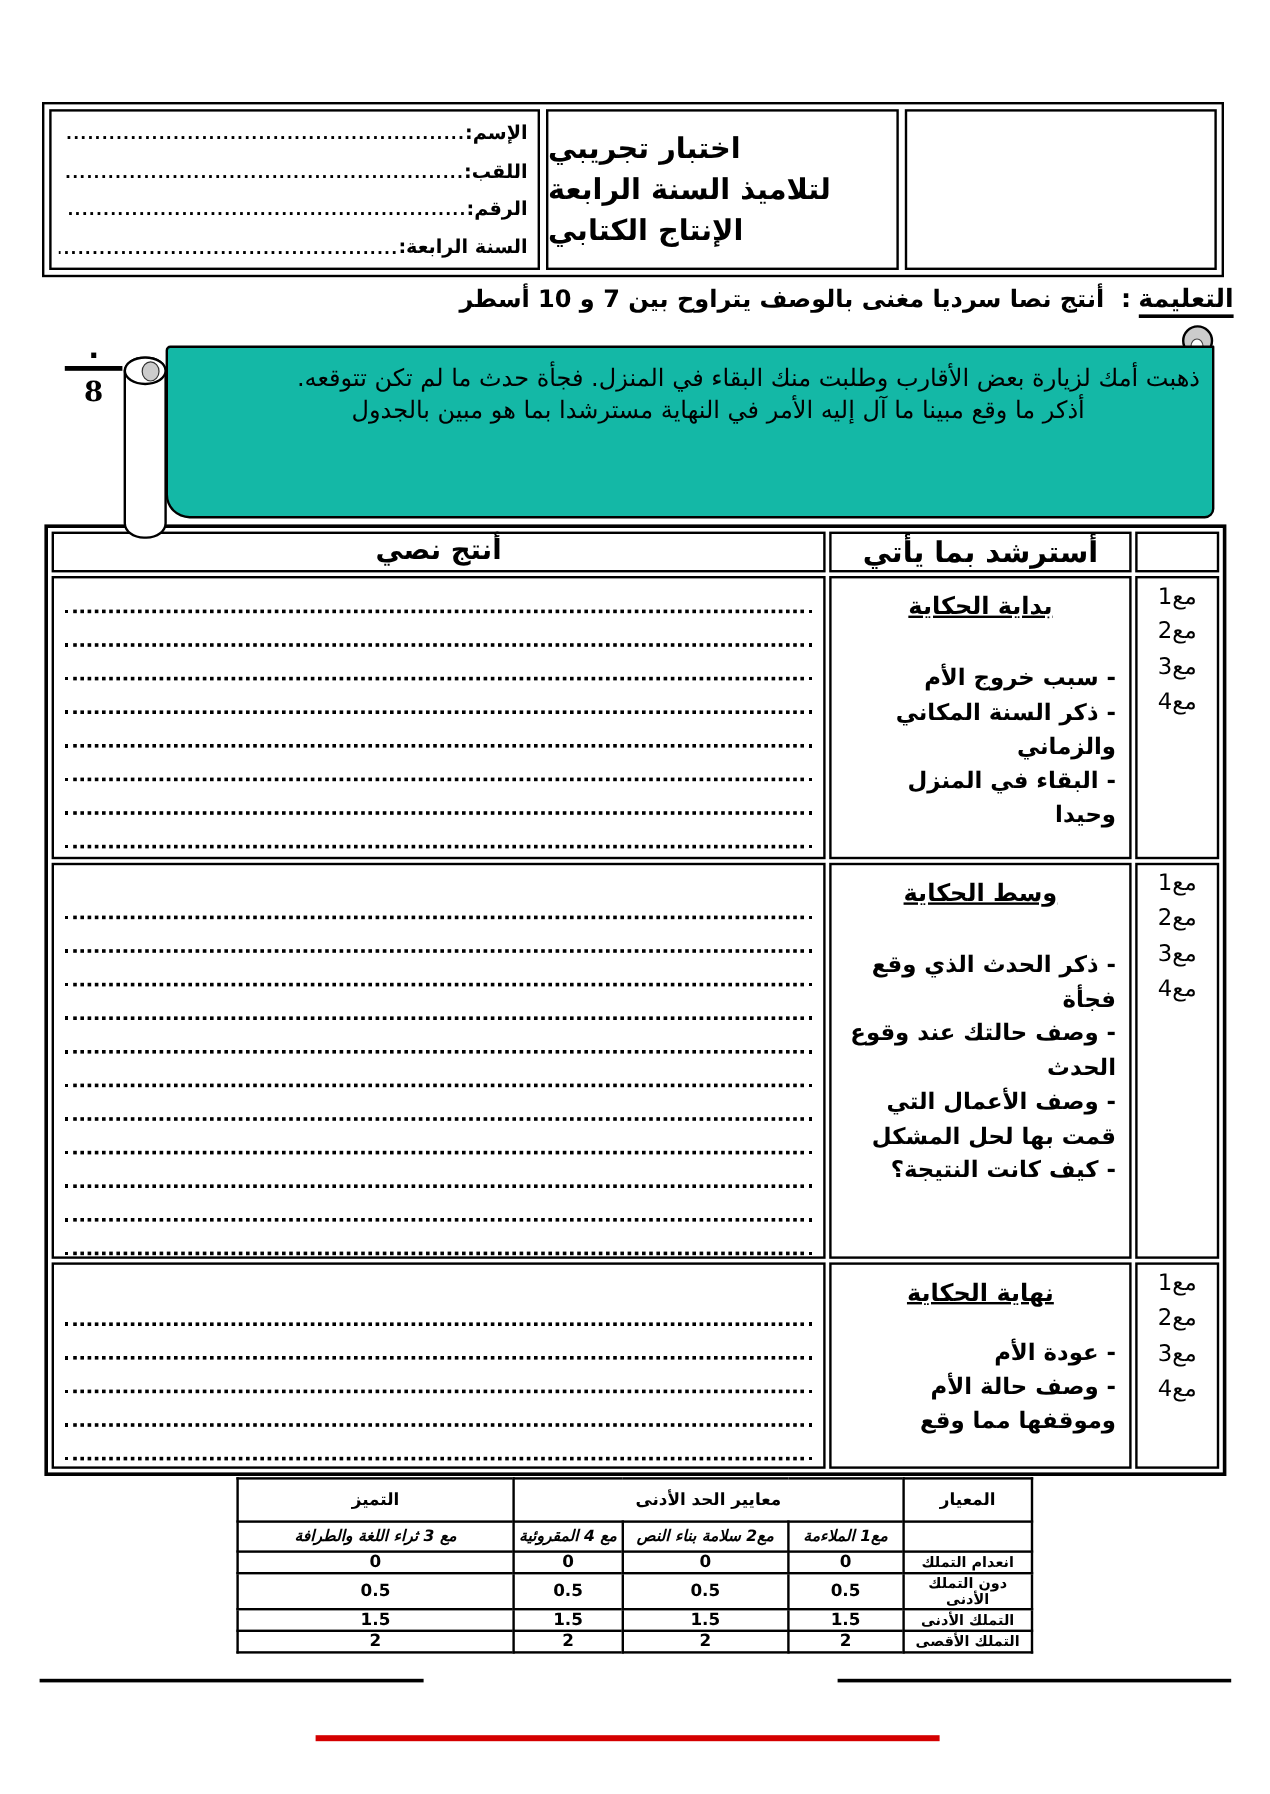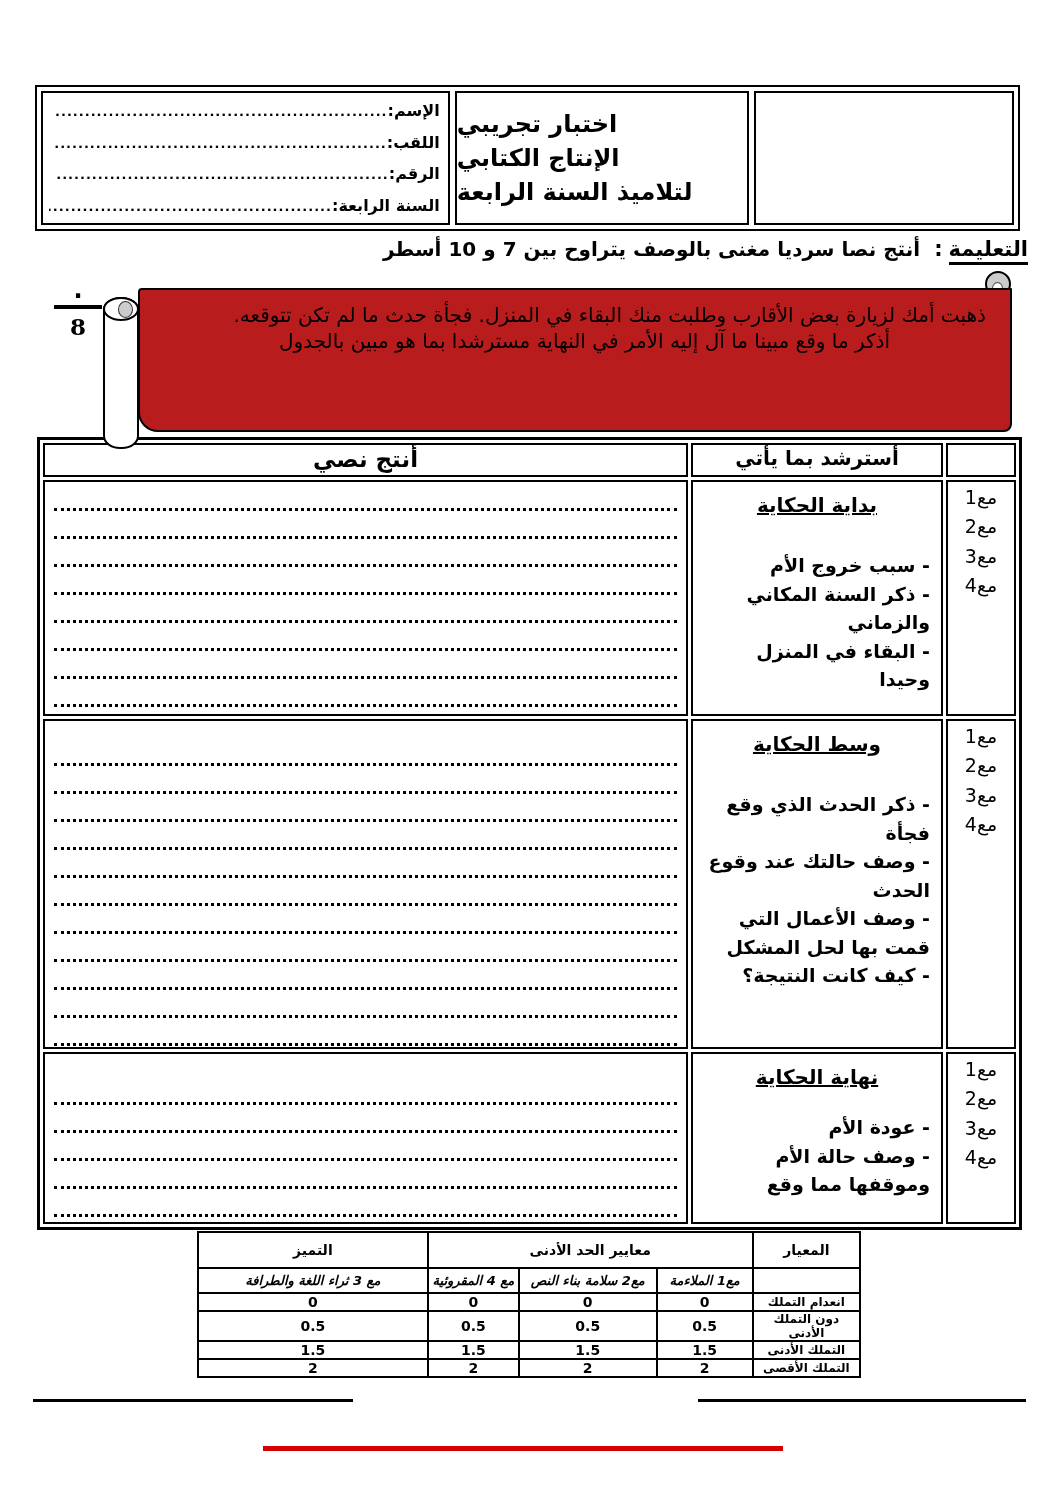--- a/index.html
+++ b/index.html
@@ -20,35 +20,35 @@
   .instr-sep{font-weight:bold;font-size:21px;padding:0 6px 0 14px;}
   .instr-text{font-weight:bold;font-size:20px;}
 
   
   .score{position:absolute;top:283px;left:52px;width:52px;text-align:center;}
   .score-dot{font-weight:bold;font-size:24px;line-height:14px;}
   .score-bar{border-top:4px solid #000;margin:8px 2px 4px 2px;}
   .score-total{font-weight:bold;font-size:23px;font-family:"DejaVu Serif",serif;}
 
   
-  .scroll-body{position:absolute;top:288px;left:138px;width:874px;height:144px;border:2px solid #000;border-radius:4px 1px 8px 20px;background:#b91c1c;z-index:2;box-sizing:border-box;direction:rtl;padding:12px 24px 0 14px;}
+  .scroll-body{position:absolute;top:288px;left:138px;width:874px;height:144px;border:2px solid #000;border-radius:4px 1px 8px 20px;background:#14b8a6;z-index:2;box-sizing:border-box;direction:rtl;padding:12px 10px 0 14px;}
   .pline{font-size:20px;line-height:1.3;text-align:right;}
   .pline2{padding-right:96px;}
   .curl{position:absolute;top:271px;left:985px;width:26px;height:26px;border:2px solid #000;border-radius:50%;background:#ccc;z-index:1;box-sizing:border-box;}
   .curl:after{content:"";position:absolute;left:5px;top:9px;width:9px;height:11px;background:#fff;border:1px solid #444;border-radius:50% 50% 50% 0;}
   .roll{position:absolute;top:297px;left:103px;width:36px;height:152px;border:2px solid #000;border-radius:17px/13px;background:#fff;z-index:3;box-sizing:border-box;}
   .roll-top{position:absolute;top:-2px;left:-2px;width:36px;height:24px;border:2px solid #000;border-radius:50%;background:#fff;box-sizing:border-box;}
   .roll-hole{position:absolute;top:2px;left:13px;width:15px;height:17px;background:#ccc;border:1px solid #333;border-radius:50%;box-sizing:border-box;}
 
   
   table.main{position:absolute;top:437px;left:37px;width:985px;border:3px solid #000;border-collapse:separate;border-spacing:3px;background:#fff;table-layout:fixed;direction:rtl;}
   table.main td{border:2px solid #000;vertical-align:top;box-sizing:border-box;background:#fff;margin-top:32px;}
   .mhead td{height:34px;text-align:center;vertical-align:middle;font-weight:bold;}
   .produce-h{font-size:23px;}
-  .guide-h{font-size:20px;}
+  .guide-h{font-size:24px;}
   td.c-crit{vertical-align:middle;}
   .crit-list{display:flex;flex-direction:column;align-items:center;justify-content:center;}
   .crit-item{font-weight:normal;font-size:19px;line-height:1.55;}
   .gtitle{text-align:center;font-weight:bold;font-size:20px;text-decoration:underline;margin:10px 0 34px 0;}
   .gtitle3{margin-bottom:24px;}
   .points{padding:0 10px 0 6px;}
   .gpoint{font-weight:bold;font-size:19px;line-height:1.5;text-align:right;}
   .lines{padding:0 8px;}
   .lines1{padding-top:16px;}
   .lines2{padding-top:22px;}
@@ -69,22 +69,22 @@
   .fline{position:absolute;border-top:3px solid #000;}
   .fline-red{position:absolute;border-top:5px solid #d40000;}
 </style>
 </head>
 <body dir="rtl">
 
 <div class="header-wrap">
   <div class="hcell stamp-box"></div>
   <div class="hcell title-box">
     <div>اختبار تجريبي</div>
+    <div>لتلاميذ السنة الرابعة</div>
     <div>الإنتاج الكتابي</div>
-    <div>لتلاميذ السنة الرابعة</div>
   </div>
   <div class="hcell info-box">
     <div class="ifield">
       <span>الإسم:</span>
       <span class="dots">........................................................</span>
     </div>
     <div class="ifield">
       <span>اللقب:</span>
       <span class="dots">........................................................</span>
     </div>

